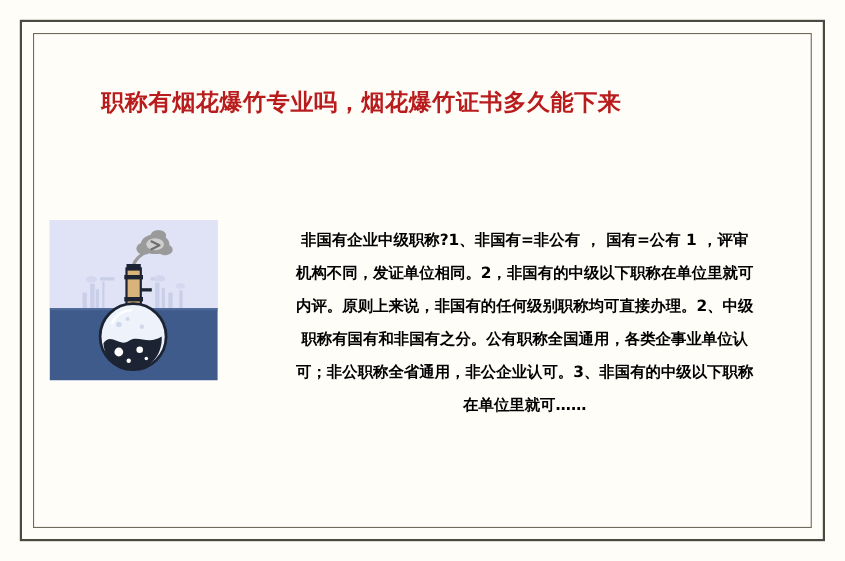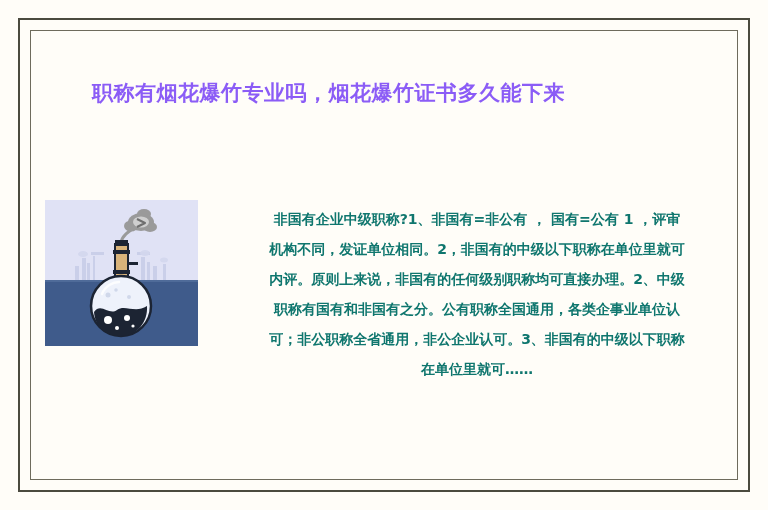--- a/index.html
+++ b/index.html
@@ -49,21 +49,21 @@
     width: 768px;
     height: 510px;
   }
 
   .title {
     position: absolute;
     left: 92px;
     top: 79px;
     font-size: 21px;
     font-weight: bold;
-    color: #8b5cf6;
+    color: #b91c1c;
     letter-spacing: 0.5px;
     white-space: nowrap;
     font-family: "DejaVu Sans", "Liberation Sans", sans-serif;
   }
 
   
   .illus {
     position: absolute;
     left: 45px;
     top: 200px;
@@ -76,21 +76,21 @@
 
   
   .body-text {
     position: absolute;
     left: 268px;
     top: 204px;
     width: 418px;
     font-size: 14px;
     font-weight: bold;
     line-height: 30px;
-    color: #0f766e;
+    color: #000000;
     text-align: center;
     text-justify: inter-ideograph;
     font-family: "DejaVu Sans", "Liberation Sans", sans-serif;
   }
 </style>
 </head>
 <body>
 
 <div class="page">
 

